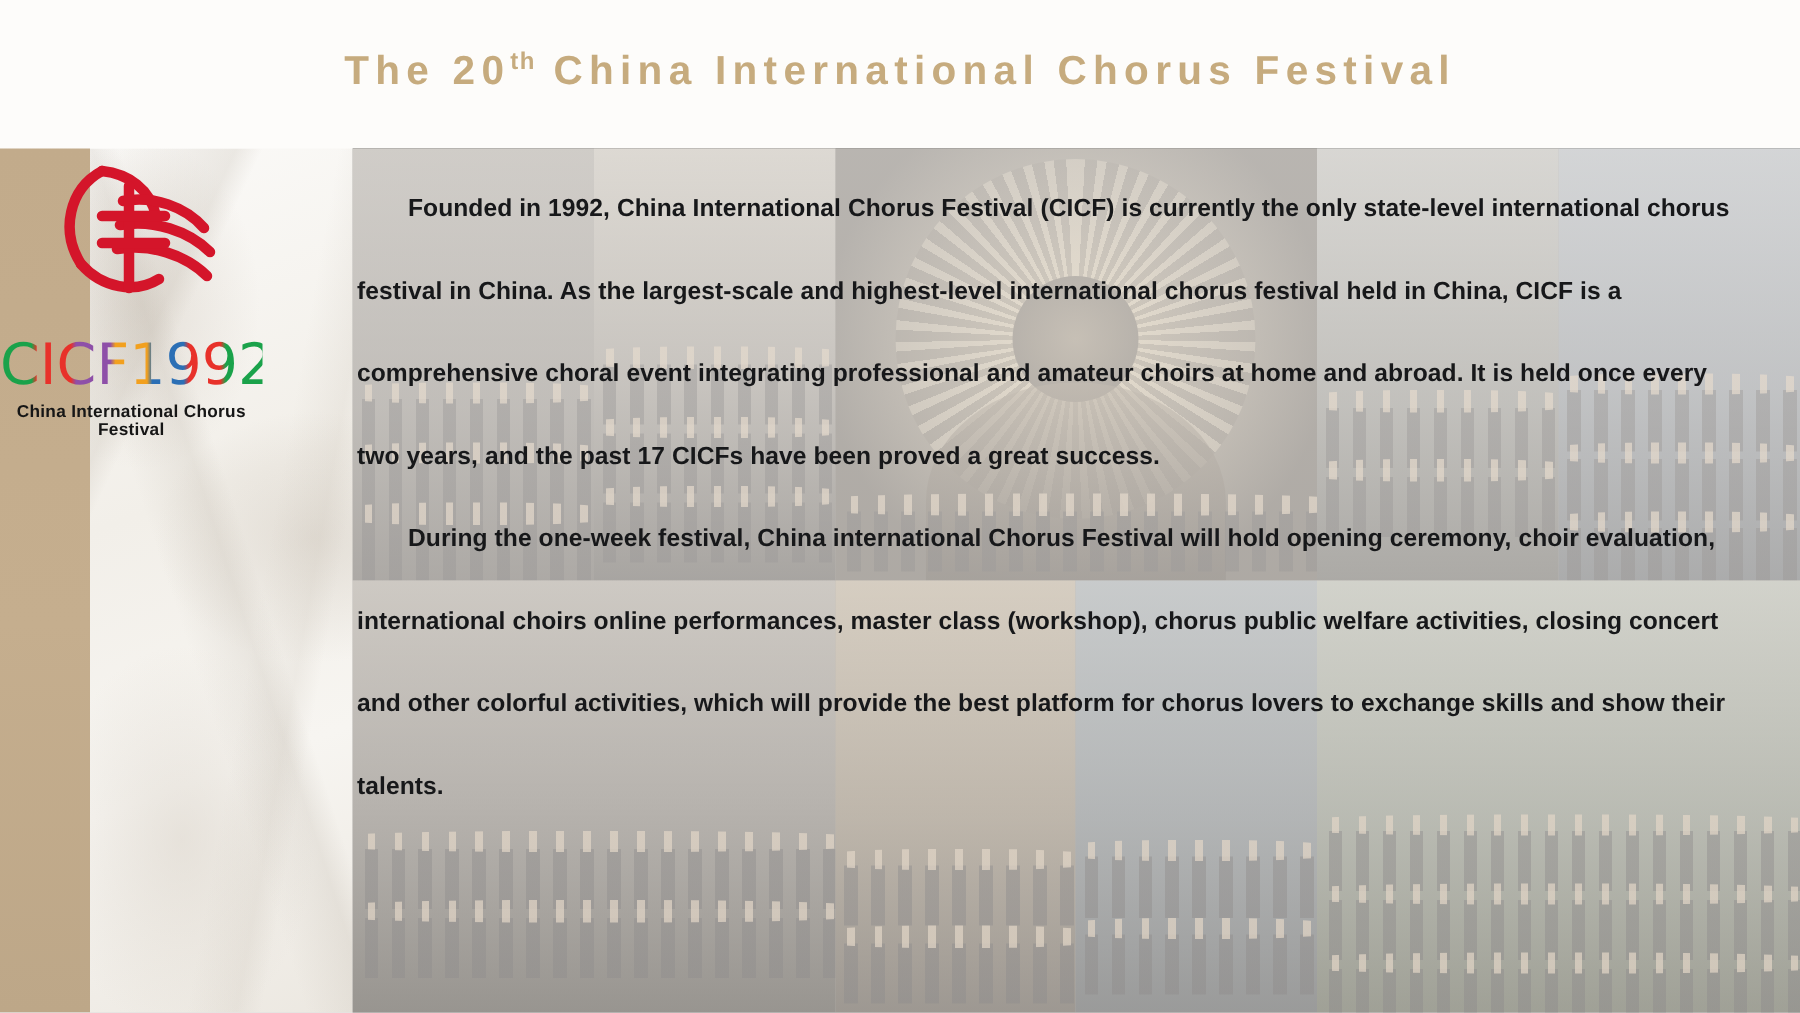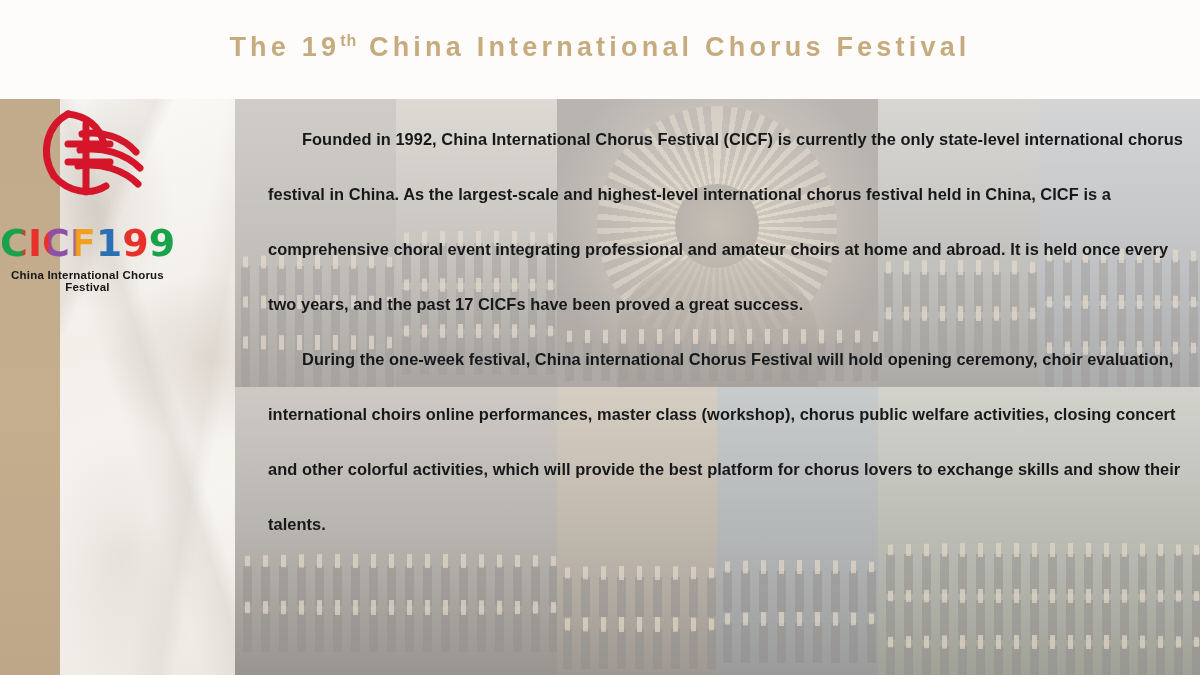--- a/index.html
+++ b/index.html
@@ -94,21 +94,21 @@
   }
   .logo-mark {
     width: 128px;
     height: 118px;
     margin: 0 auto;
     display: block;
   }
   .logo-word {
     margin-top: 6px;
     font-size: 38px;
-    font-weight: bold;
+    font-weight: normal;
     letter-spacing: 0px;
     line-height: 1;
     background: linear-gradient(90deg,
         #1aa24a 0%, #1aa24a 12%,
         #e8312a 14%, #e8312a 27%,
         #8e4fa8 29%, #8e4fa8 42%,
         #f2a01e 44%, #f2a01e 56%,
         #2b6fb5 58%, #2b6fb5 70%,
         #e8312a 72%, #e8312a 84%,
         #1aa24a 86%, #1aa24a 100%);
@@ -242,35 +242,34 @@
     left: 238px;
     top: 112px;
     width: 930px;
     z-index: 5;
     color: #17181a;
     font-size: 16.4px;
     line-height: 55px;
     font-weight: bold;
     letter-spacing: 0.05px;
     text-align: left;
-    margin-left: 30px;
   }
   .body-copy p {
     margin: 0;
     text-indent: 34px;
   }
 </style>
 </head>
 <body>
 
 <div class="slide">
 
   <div class="title-bar">
     <div class="title-text">
-      <span>The 19</span><sup>th</sup><span> China International Chorus Festival</span>
+      <span>The 20</span><sup>th</sup><span> China International Chorus Festival</span>
     </div>
   </div>
 
   <div class="tan-band"></div>
 
   <div class="marble-panel"></div>
 
   <div class="logo-wrap">
     <svg class="logo-mark" viewBox="0 0 128 118" aria-hidden="true">
       <g fill="none" stroke="#d4152a" stroke-width="7" stroke-linecap="round">

